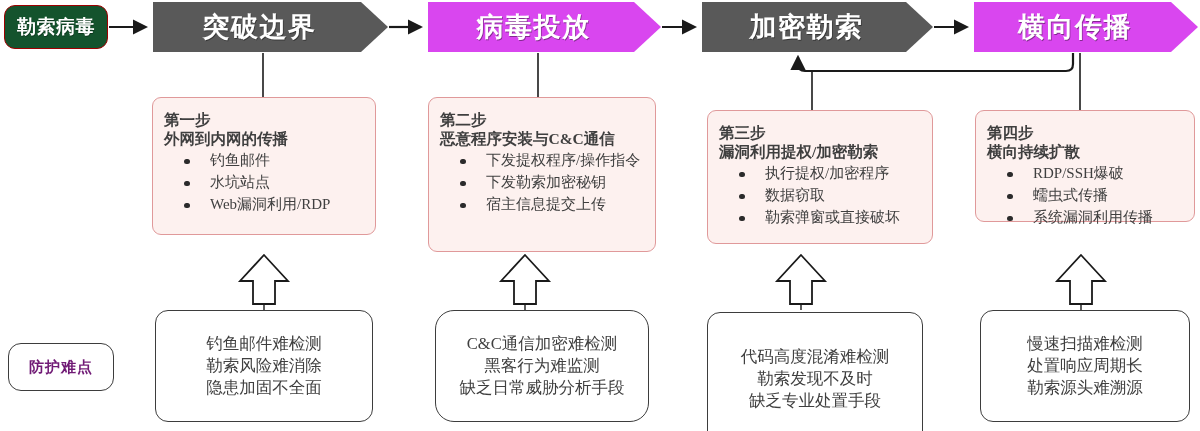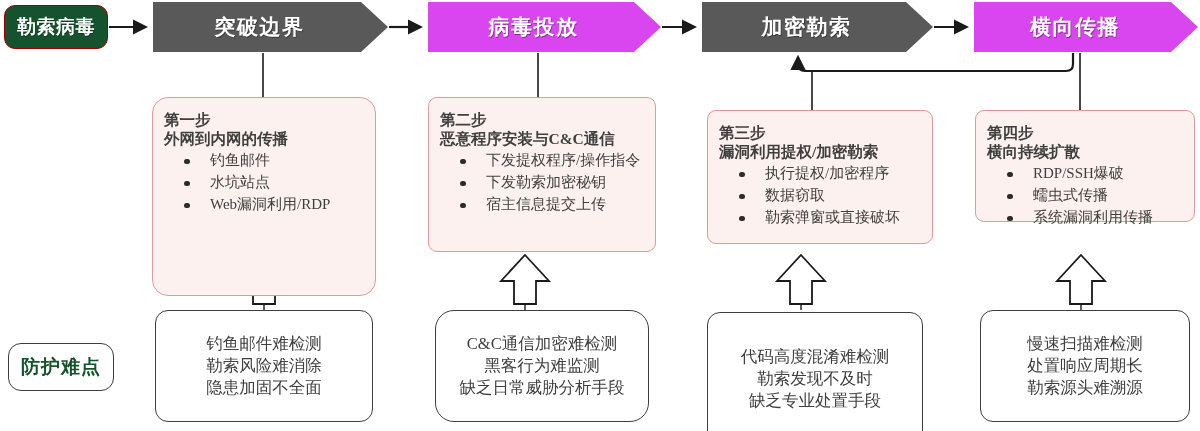--- a/index.html
+++ b/index.html
@@ -60,21 +60,21 @@
     top: 2px;
     height: 50px;
     display: flex;
     align-items: center;
     justify-content: center;
     box-sizing: border-box;
     clip-path: polygon(0 0, calc(100% - 27px) 0, 100% 50%, calc(100% - 27px) 100%, 0 100%);
   }
   .chev span {
     color: #ffffff;
-    font-size: 21px;
+    font-size: 27px;
     font-weight: bold;
     letter-spacing: 1.5px;
     padding-right: 22px;
     text-shadow: 0.7px 0.7px 0 rgba(0,0,0,0.40);
   }
   .chev.gray { background: #595959; }
   .chev.red  { background: #d946ef; }
 
   #chev-1 { left: 153px;  width: 235px; }
   #chev-2 { left: 428px;  width: 233px; }
@@ -119,21 +119,21 @@
     content: "";
     position: absolute;
     left: 0;
     top: 9px;
     width: 5.5px;
     height: 5.5px;
     border-radius: 50%;
     background: #2b2b2b;
   }
 
-  #card-1 { left: 152px; top: 97px;  width: 224px; height: 199px; border-radius: 16px; }
+  #card-1 { left: 152px; top: 97px;  width: 224px; height: 138px; }
   #card-2 { left: 428px; top: 97px;  width: 228px; height: 155px; }
   #card-3 { left: 707px; top: 110px; width: 226px; height: 134px; }
   #card-4 { left: 975px; top: 110px; width: 220px; height: 112px; }
 
   
   .diffbox {
     position: absolute;
     background: #ffffff;
     border: 1.2px solid #3d3d3d;
     border-radius: 13px;
@@ -162,23 +162,23 @@
     height: 48px;
     background: #ffffff;
     border: 1.2px solid #3d3d3d;
     border-radius: 13px;
     display: flex;
     align-items: center;
     justify-content: center;
     box-sizing: border-box;
   }
   .side-label span {
-    font-size: 19px;
-    font-weight: bold;
-    color: #14532d;
+    font-size: 15px;
+    font-weight: bold;
+    color: #701a75;
     letter-spacing: 1px;
   }
 </style>
 </head>
 <body>
 
 <div class="stage">
 
   <svg class="links" viewBox="0 0 1200 431">
     <defs>

